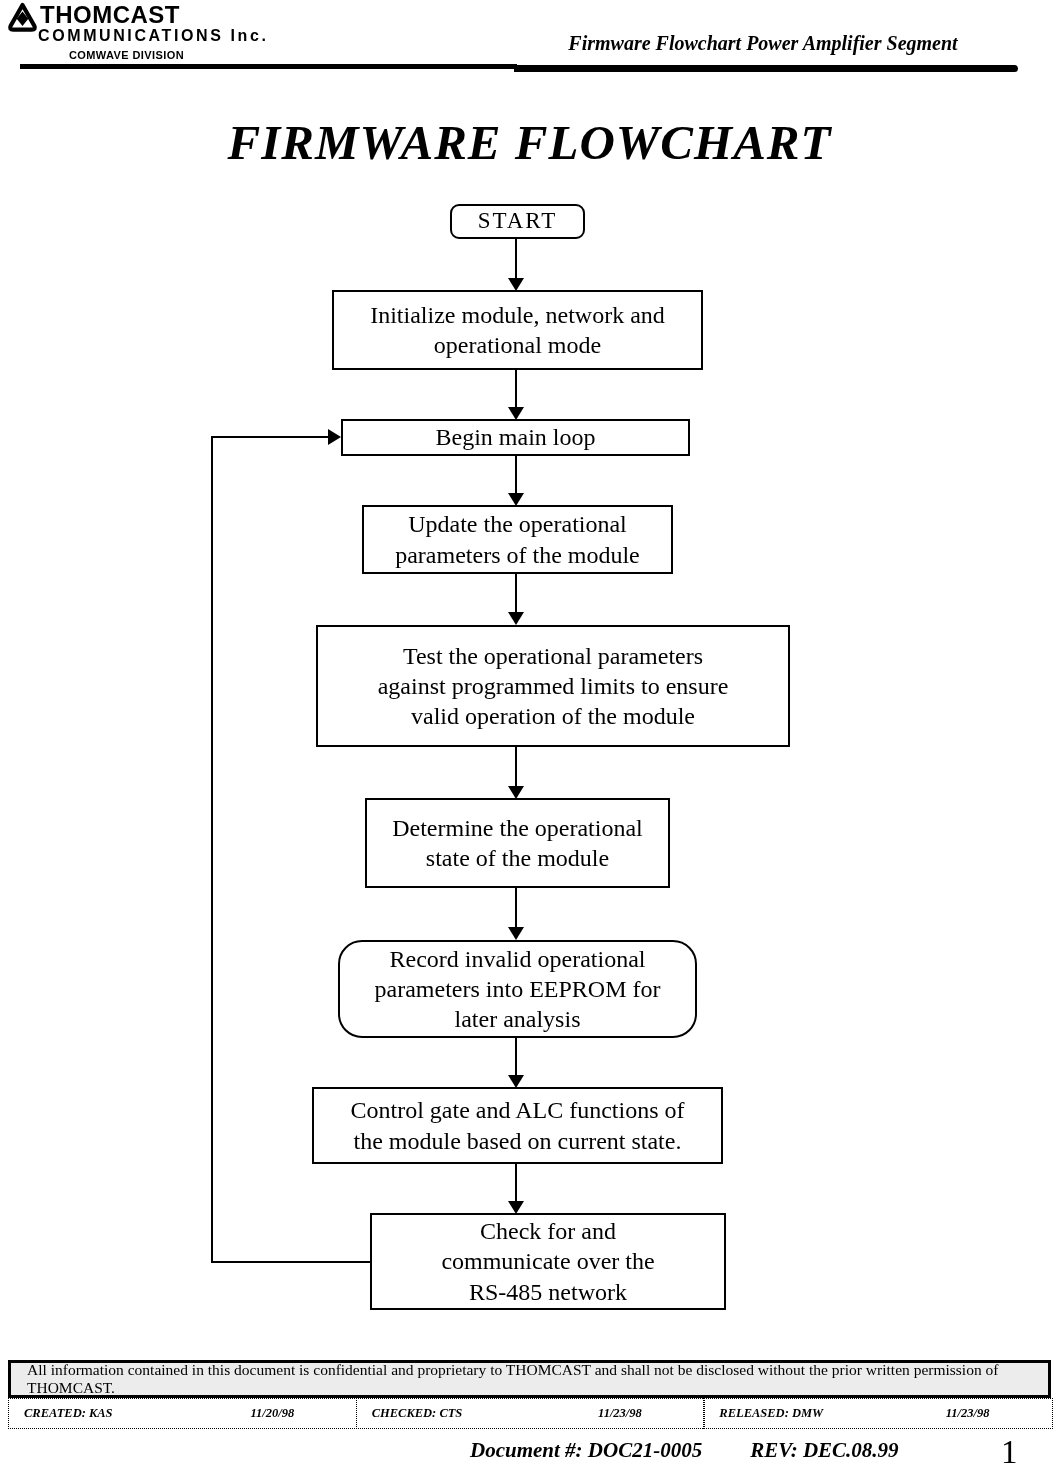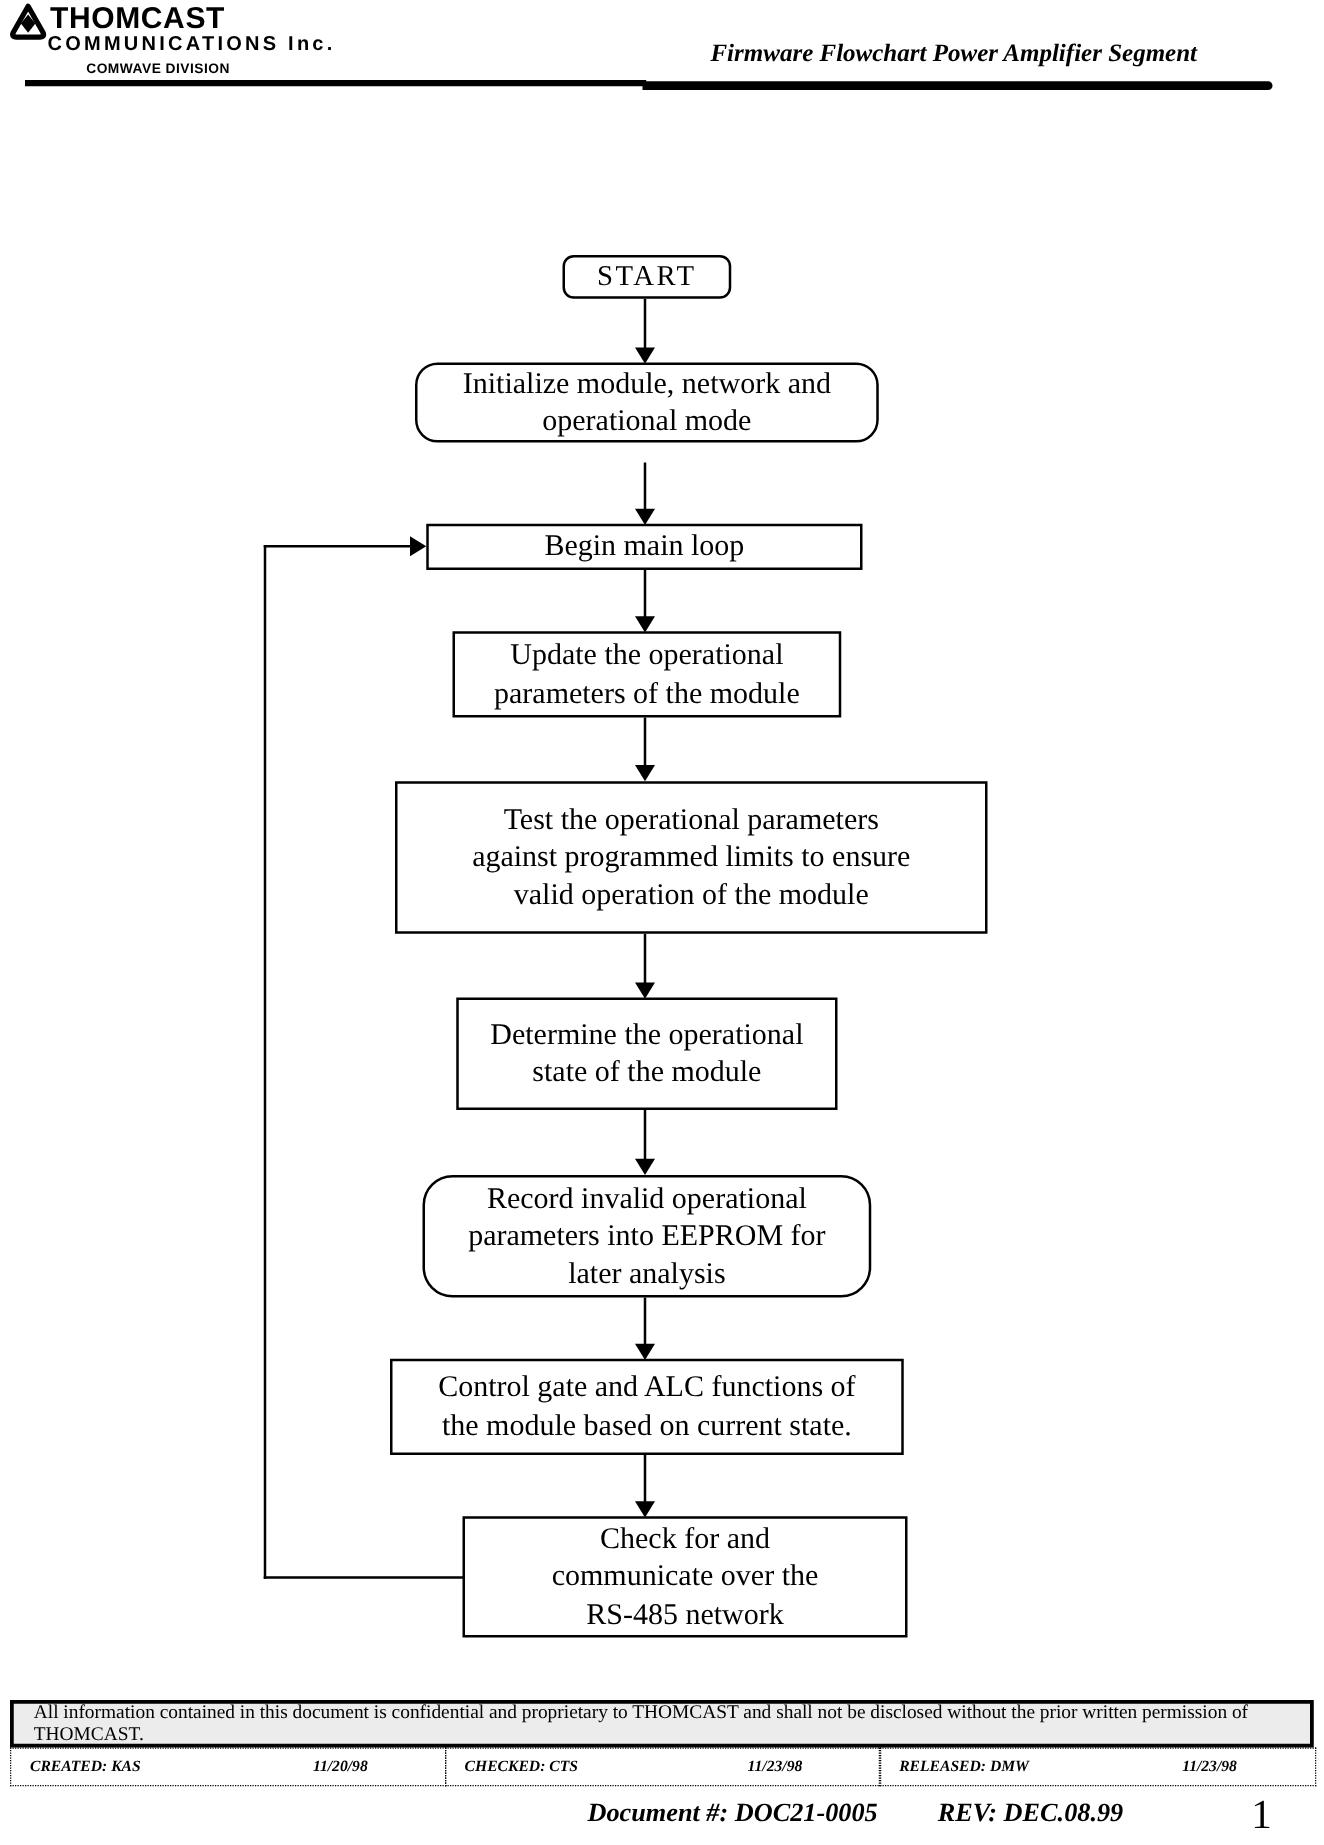--- a/index.html
+++ b/index.html
@@ -39,21 +39,21 @@
     font-weight:bold; font-style:italic; font-size:49px; letter-spacing:1px;
   }
 
   
   .fc-box {
     position:absolute; border:2px solid #000; background:#fff;
     display:flex; align-items:center; justify-content:center; text-align:center;
     font-size:24px; line-height:1.26; white-space:pre-line;
   }
   #box-start     { left:450px; top:204px; width:135px; height:35px; border-radius:9px; font-size:23px; letter-spacing:2px; }
-  #box-init      { left:332px; top:290px; width:371px; height:64px;border-radius:18px; }
+  #box-init      { left:332px; top:290px; width:371px; height:80px; }
   #box-begin     { left:341px; top:419px; width:349px; height:37px; }
   #box-update    { left:362px; top:505px; width:311px; height:69px; }
   #box-test      { left:316px; top:625px; width:474px; height:122px; }
   #box-determine { left:365px; top:798px; width:305px; height:90px; }
   #box-record    { left:338px; top:940px; width:359px; height:98px;border-radius:24px; }
   #box-control   { left:312px; top:1087px; width:411px; height:77px; }
   #box-check     { left:370px; top:1213px; width:356px; height:97px; }
 
   
   .conn-v { position:absolute; left:515px; width:2px; background:#000; }
@@ -127,20 +127,21 @@
     <path d="M15.5 3 L27.3 23.8 Q29.2 27.6 24.8 27.6 L6.2 27.6 Q1.8 27.6 3.7 23.8 Z" fill="none" stroke="#000" stroke-width="4.2" stroke-linejoin="round"></path>
     <path d="M15.5 9.5 L21.3 16.8 L15.5 24.1 L9.7 16.8 Z" fill="#000"></path>
   </svg>
   <div id="brand-name">THOMCAST</div>
   <div id="brand-sub">COMMUNICATIONS Inc.</div>
   <div id="brand-division">COMWAVE DIVISION</div>
   <div id="doc-title">Firmware Flowchart Power Amplifier Segment</div>
   <div id="rule-left"></div>
   <div id="rule-right"></div>
 
+  <div id="page-title">FIRMWARE FLOWCHART</div>
 
   <div id="box-start" class="fc-box">START</div>
   <div id="box-init" class="fc-box">Initialize module, network and
 operational mode</div>
   <div id="box-begin" class="fc-box">Begin main loop</div>
   <div id="box-update" class="fc-box">Update the operational
 parameters of the module</div>
   <div id="box-test" class="fc-box">Test the operational parameters
 against programmed limits to ensure
 valid operation of the module</div>

